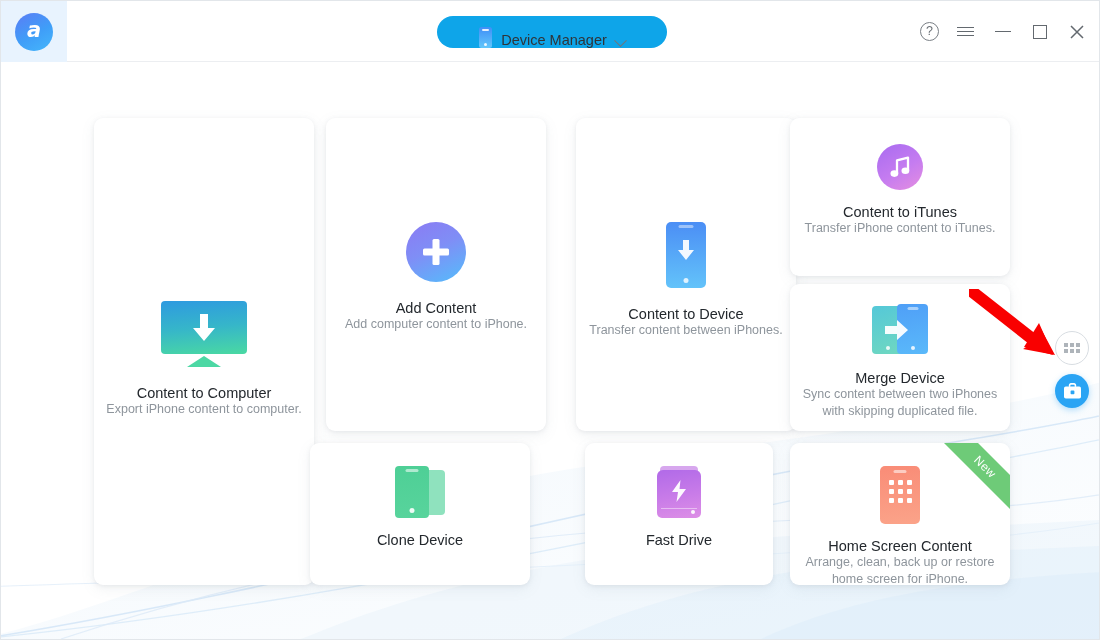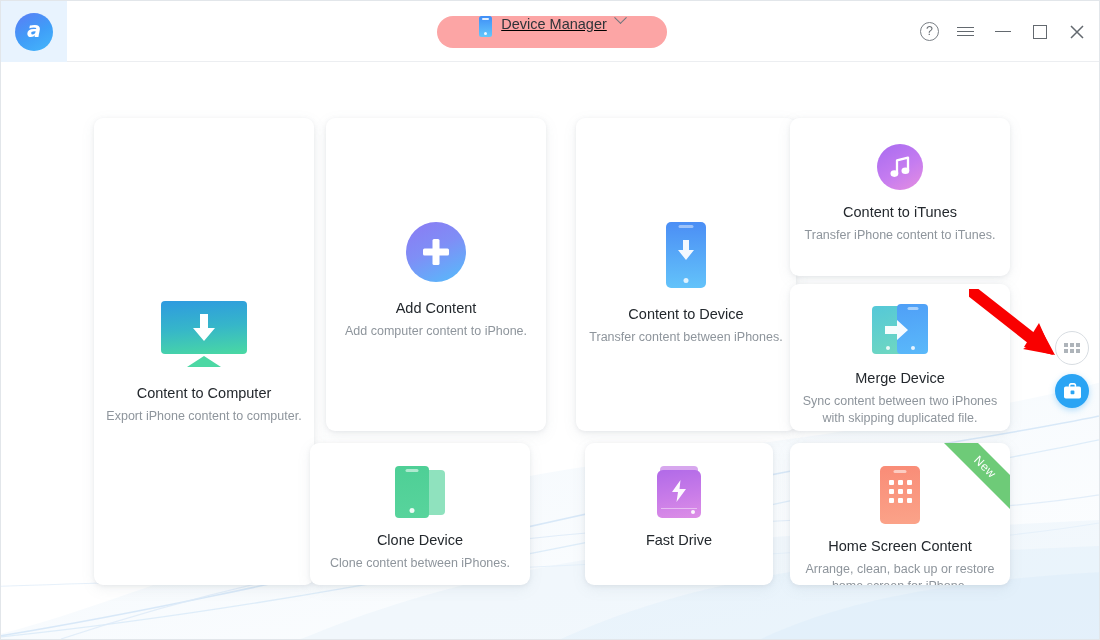--- a/index.html
+++ b/index.html
@@ -65,28 +65,27 @@
     font-weight: 700;
     color: #ffffff;
     line-height: 1;
     transform: translate(0px, -1px);
   }
 
   .module-pill {
     position: absolute;
     left: 436px; top: 15px;
     width: 230px; height: 32px;
-    background: #fca5a5;
+    background: #0ea5e9;
     border-radius: 16px;
     display: flex;
-    align-items: flex-start;
+    align-items: flex-end;
     justify-content: center;
     gap: 9px;
     cursor: pointer;
-    text-decoration: underline;
   }
   .pill-phone {
     width: 13px; height: 21px;
     border-radius: 2.5px;
     background: linear-gradient(180deg, #3f8ef7 0%, #63c7fb 100%);
     position: relative;
   }
   .pill-phone::before {
     content: "";
     position: absolute;
@@ -186,21 +185,20 @@
     font-weight: 400;
     color: #23282d;
     text-align: center;
     white-space: nowrap;
   }
   .card-desc {
     font-size: 12.5px;
     color: #8e959c;
     text-align: center;
     line-height: 17px;
-    margin-top: 7px;
     padding: 0 12px;
   }
 
   
   #card-content-to-computer { left: 0;   top: 0;   width: 220px; height: 467px; }
   #card-add-content         { left: 232px; top: 0;   width: 220px; height: 313px; }
   #card-content-to-device   { left: 482px; top: 0;   width: 220px; height: 313px; }
   #card-content-to-itunes   { left: 696px; top: 0;   width: 220px; height: 158px; }
   #card-merge-device        { left: 696px; top: 166px; width: 220px; height: 147px; }
   #card-clone-device        { left: 216px; top: 325px; width: 220px; height: 142px; }
@@ -658,21 +656,20 @@
         <div class="icon-wrap-sm">
           <div class="ic-clone">
             <div class="back"></div>
             <div class="front">
                 <span class="notch"></span>
                 <span class="dot"></span>
               </div>
           </div>
         </div>
         <div class="card-title">Clone Device</div>
-        <div class="card-desc">Clone content between iPhones.</div>
       </div>
     </div>
 
     <div class="card" id="card-fast-drive">
       <div class="card-inner">
         <div class="icon-wrap-sm">
           <div class="ic-drive">
             <div class="top-lip"></div>
             <div class="body"></div>
             <div class="bolt">

